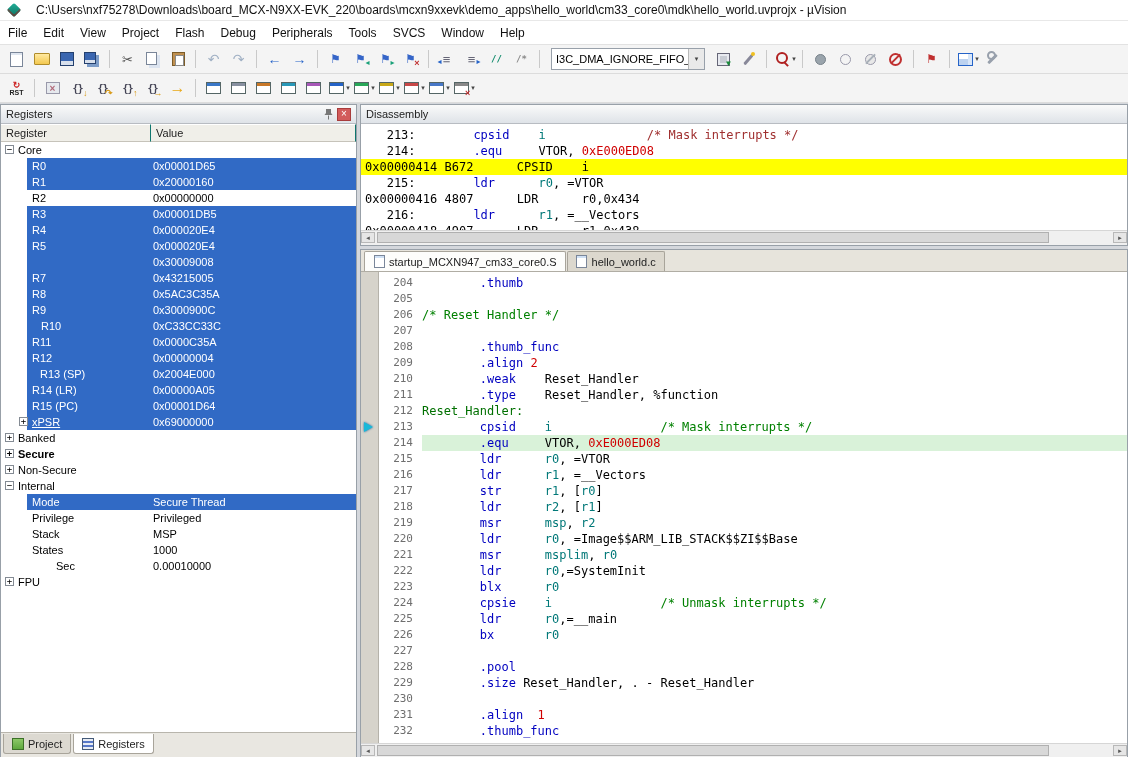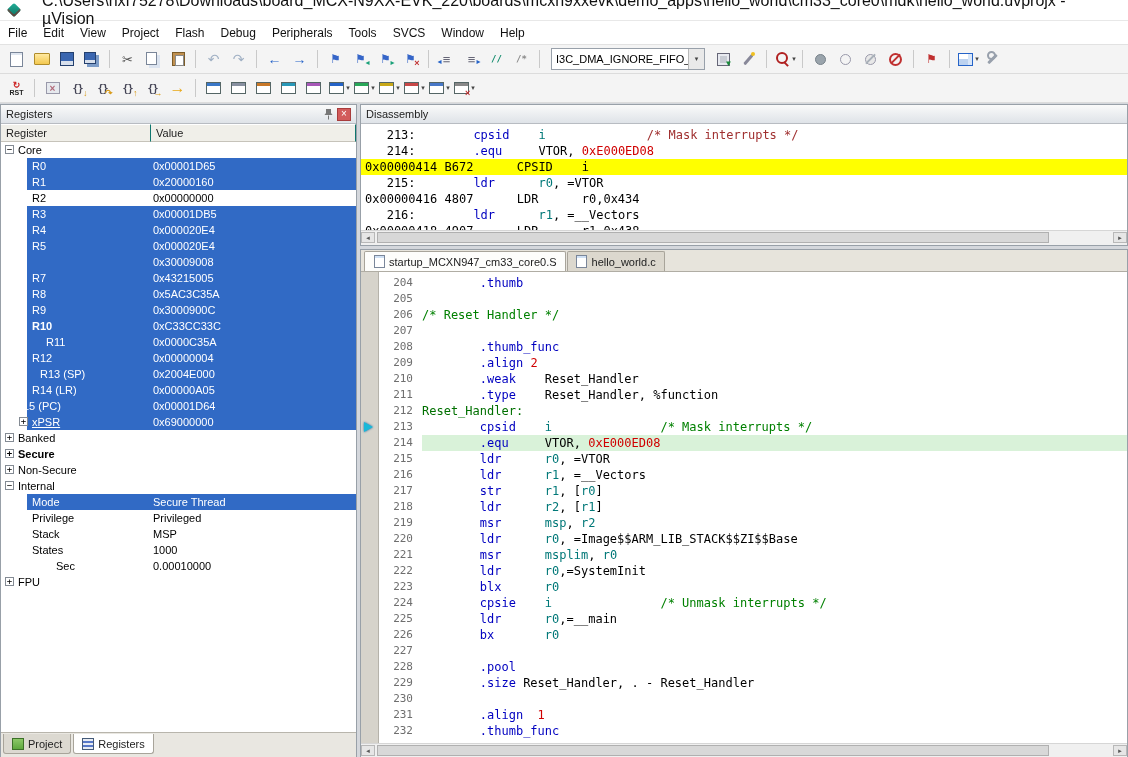--- a/index.html
+++ b/index.html
@@ -1,18 +1,18 @@
 <!DOCTYPE html>
 <html><head>
 <meta charset="utf-8">
 <style>
   html,body{margin:0;padding:0}
   body{width:1128px;height:757px;overflow:hidden;background:#d4d7dc;font-family:"Liberation Sans",sans-serif;-webkit-font-smoothing:antialiased}
   
-  .titlebar{height:20px;background:#fff;display:flex;align-items:center;gap:22px;padding:0 6px;font-size:16px;color:#111;border-bottom:1px solid #e8e8e8}
+  .titlebar{height:20px;background:#fff;display:flex;align-items:center;gap:16px;padding:0 6px;font-size:12px;color:#111;border-bottom:1px solid #e8e8e8}
   .app-icon{width:12px;height:12px;background:linear-gradient(135deg,#23b09a,#0c6e5c);transform:rotate(45deg) scale(.85);border-radius:2px;box-shadow:inset -2px -2px 0 rgba(160,30,30,.55);flex:none;margin-left:2px}
   .menubar{height:23px;background:#fff;display:flex;align-items:center;font-size:12px;color:#111;border-bottom:1px solid #e2e2e2}
   .menu-item{padding:3px 8px;cursor:default}
   
   .toolbar{height:28px;background:#f4f4f4;display:flex;align-items:center;padding:0 4px;border-bottom:1px solid #dcdcdc}
   .tb-btn{width:25px;height:22px;display:inline-flex;align-items:center;justify-content:center;border-radius:2px}
   .tb-sep{width:1px;height:18px;background:#c9c9c9;margin:0 5px;flex:none}
   .tb-caret{font-size:7px;color:#444;margin-left:1px}
   .tb-combo{width:152px;height:20px;background:#fff;border:1px solid #98a0aa;display:flex;align-items:center;font-size:11px;margin:0 6px;flex:none}
   .tb-combo-text{flex:1;overflow:hidden;white-space:nowrap;padding-left:4px}
@@ -372,41 +372,41 @@
         </div>
         <div class="reg-row sel">
           <span class="reg-label" style="left: 31px;">R8</span>
           <span class="reg-value">0x5AC3C35A</span>
         </div>
         <div class="reg-row sel">
           <span class="reg-label" style="left: 31px;">R9</span>
           <span class="reg-value">0x3000900C</span>
         </div>
         <div class="reg-row sel">
-          <span class="reg-label" style="left: 31px; font-weight: bold;">R10</span>
+          <span class="reg-label" style="left: 40px;">R10</span>
           <span class="reg-value">0xC33CC33C</span>
         </div>
         <div class="reg-row sel">
-          <span class="reg-label" style="left: 31px; margin-left: 14px;">R11</span>
+          <span class="reg-label" style="left: 31px;">R11</span>
           <span class="reg-value">0x0000C35A</span>
         </div>
         <div class="reg-row sel">
           <span class="reg-label" style="left: 31px;">R12</span>
           <span class="reg-value">0x00000004</span>
         </div>
         <div class="reg-row sel">
           <span class="reg-label" style="left: 31px; padding-left: 8px;">R13 (SP)</span>
           <span class="reg-value">0x2004E000</span>
         </div>
         <div class="reg-row sel">
           <span class="reg-label" style="left: 31px;">R14 (LR)</span>
           <span class="reg-value">0x00000A05</span>
         </div>
         <div class="reg-row sel">
-          <span class="reg-label" style="left: 14px;">R15 (PC)</span>
+          <span class="reg-label" style="left: 31px;">R15 (PC)</span>
           <span class="reg-value">0x00001D64</span>
         </div>
         <div class="reg-row sel">
           <span class="expander" style="left: 18px;">+</span>
           <span class="reg-label" style="left: 31px; text-decoration: underline;">xPSR</span>
           <span class="reg-value">0x69000000</span>
         </div>
         <div class="reg-row">
           <span class="expander" style="left: 4px;">+</span>
           <span class="reg-label" style="left: 17px;">Banked</span>

